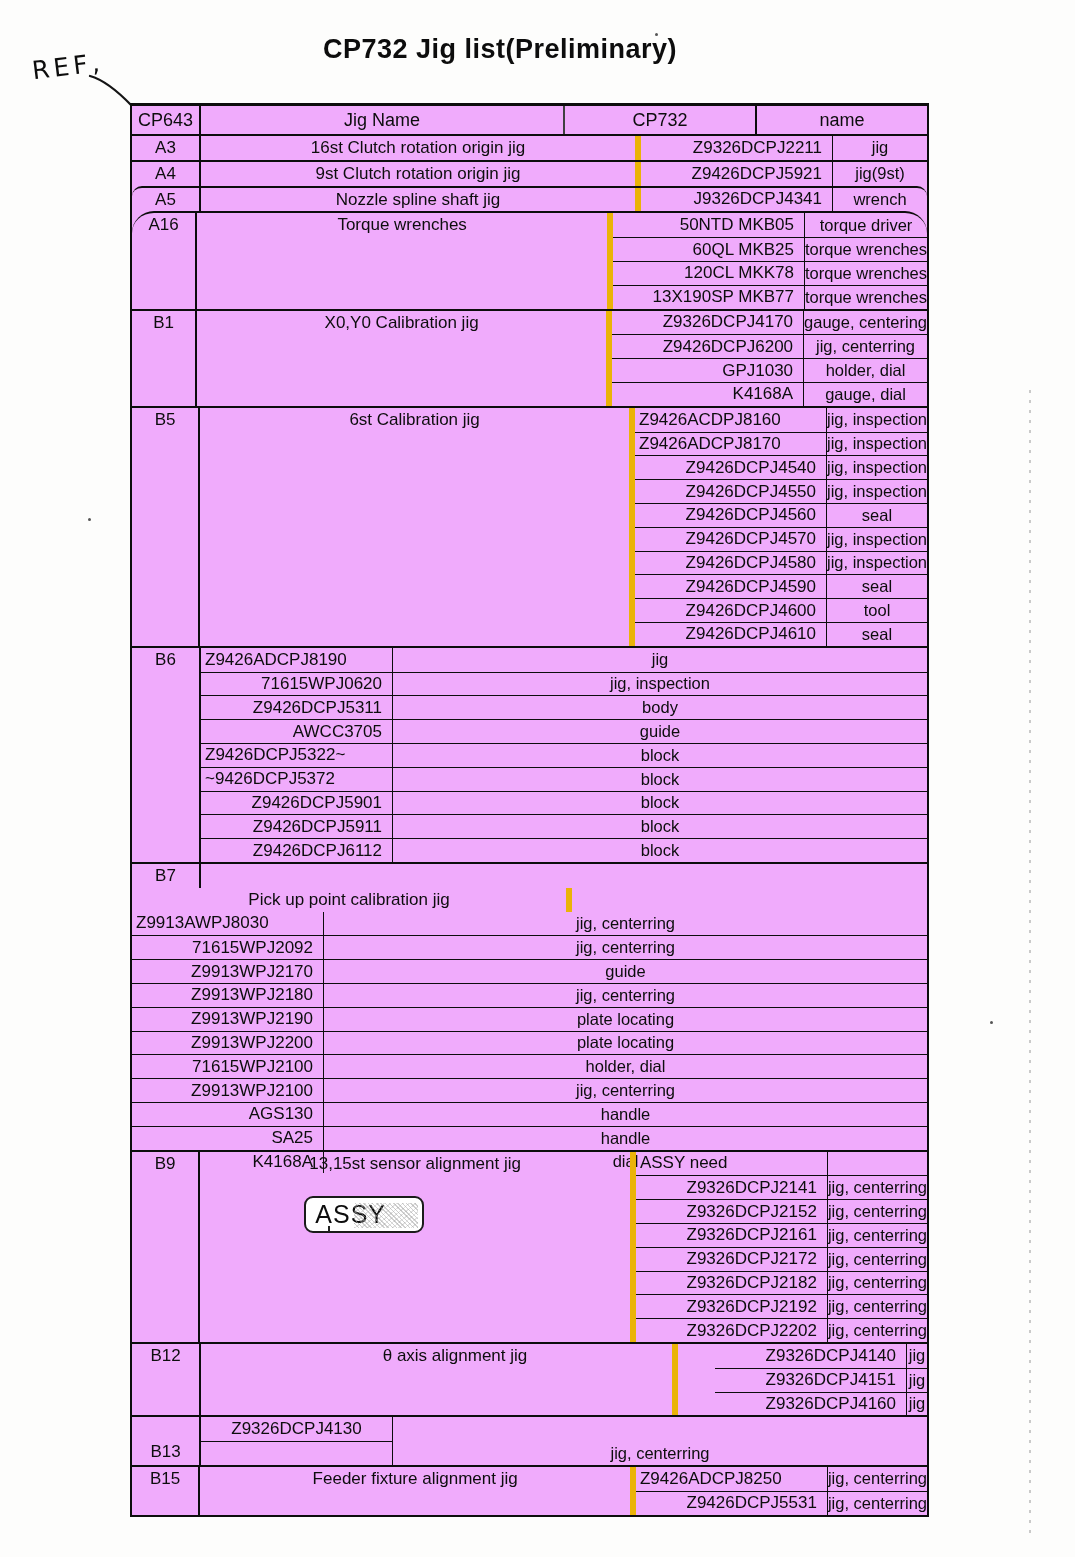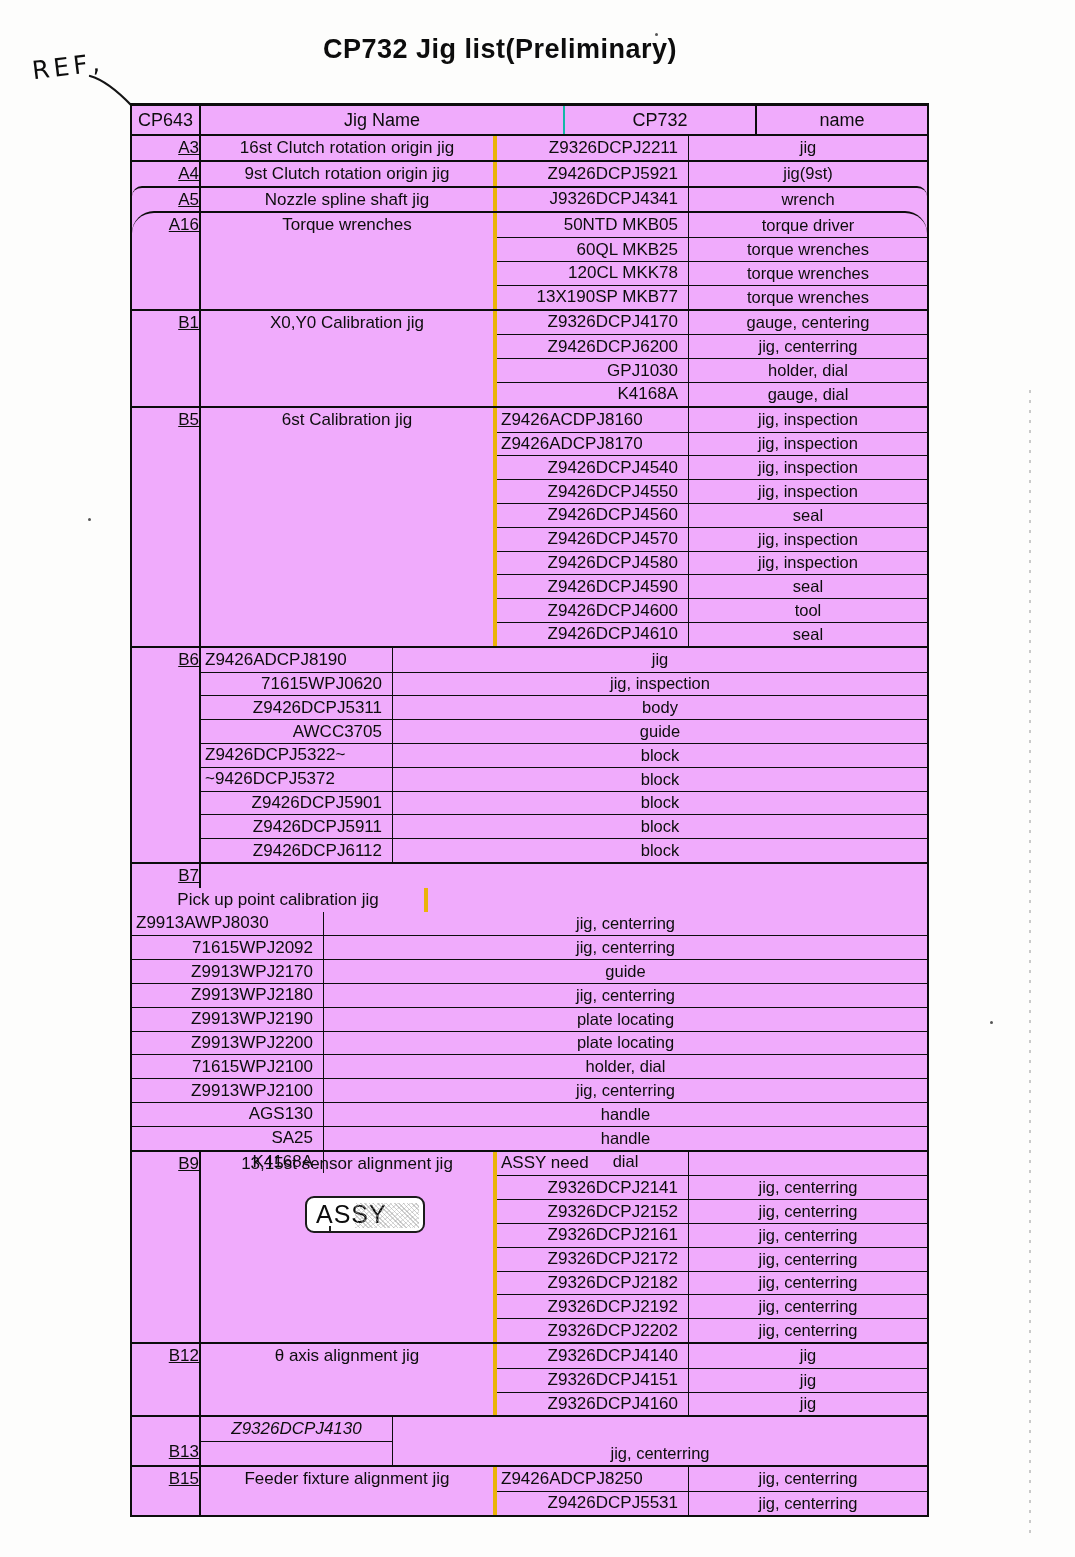--- a/index.html
+++ b/index.html
@@ -10,41 +10,41 @@
   .ref{position:absolute;left:32px;top:52px;font-size:25px;letter-spacing:4px;
        transform:rotate(-7deg);font-family:"DejaVu Sans",sans-serif;}
   .ref-line{position:absolute;left:88px;top:70px;}
 
   
   .jig-table{position:absolute;left:130px;top:103px;width:799px;box-sizing:border-box;
              border:2px solid #0d0d0d;border-top-width:3px;background:#f0abfc;}
   .hdr{display:flex;height:28px;border-bottom:2px solid #0d0d0d;font-size:18px;}
   .hdr>div{display:flex;align-items:center;justify-content:center;box-sizing:border-box;}
   .h1{width:69px;border-right:2px solid #0d0d0d;}
-  .h2{width:364px;border-right:2px solid #14b8a6;}
+  .h2{width:364px;border-right:2px solid #404040;}
   .h3{width:192px;border-right:2px solid #0d0d0d;}
   .h4{flex:1;}
 
   .sec{display:flex;border-top:2px solid #0d0d0d;}
   .sec.first{border-top:none;}
   .c1{width:69px;box-sizing:border-box;border-right:2px solid #0d0d0d;font-size:17px;
-      display:flex;justify-content:flex-end;align-items:flex-start;line-height:23.8px;text-decoration:underline;}
+      display:flex;justify-content:center;align-items:flex-start;line-height:23.8px;}
   .c1.bottom{align-items:flex-end;padding-bottom:1px;}
-  .c2{width:296px;box-sizing:border-box;border-right:4px solid #eab308;font-size:17px;
+  .c2{width:440px;box-sizing:border-box;border-right:6px solid #eab308;font-size:17px;
       text-align:center;position:relative;}
   .jline{line-height:23.8px;white-space:nowrap;}
   .c34{flex:1;display:flex;flex-direction:column;}
   .c34.split{flex-direction:row;}
   .rr{display:flex;height:23.8px;box-sizing:border-box;border-top:1.6px solid #0d0d0d;}
   .rr.nb, .rr:first-child{border-top:none;}
   .code{width:192px;box-sizing:border-box;border-right:1.6px solid #0d0d0d;height:100%;
         display:flex;align-items:center;justify-content:flex-end;padding-right:10px;
         font-size:17px;white-space:nowrap;}
   .code.left{justify-content:flex-start;padding-left:4px;padding-right:0;}
-  .code.center{justify-content:center;padding-right:0;font-style:italic;}
+  .code.center{justify-content:center;padding-right:0;}
   .nm{flex:1;display:flex;align-items:center;justify-content:center;font-size:16.5px;white-space:nowrap;}
   .codes-col{width:192px;box-sizing:border-box;border-right:1.6px solid #0d0d0d;
              display:flex;flex-direction:column;}
   .name-tall{flex:1;display:flex;align-items:flex-end;justify-content:center;
              font-size:16.5px;padding-bottom:2px;}
 
   
   .stamp{position:absolute;left:104px;top:44px;width:120px;height:37px;box-sizing:border-box;
          border:2.5px solid #1b1b1b;border-radius:9px;display:flex;align-items:center;
          padding-left:9px;font-size:25px;letter-spacing:1px;background:#fff;}
@@ -357,21 +357,21 @@
           <div class="rr">
             <div class="code">Z9326DCPJ2192</div>
             <div class="nm">jig, centerring</div>
           </div>
           <div class="rr">
             <div class="code">Z9326DCPJ2202</div>
             <div class="nm">jig, centerring</div>
           </div>
         </div>
       </div>
-      <div class="sec" style="height: 71.4px;">
+      <div class="sec" style="height: 71.4px; gap: 37px;">
         <div class="c1">
           <div class="">B12</div>
         </div>
         <div class="c2">
           <div class="jline">θ  axis alignment jig</div>
         </div>
         <div class="c34">
           <div class="rr">
             <div class="code">Z9326DCPJ4140</div>
             <div class="nm">jig</div>

